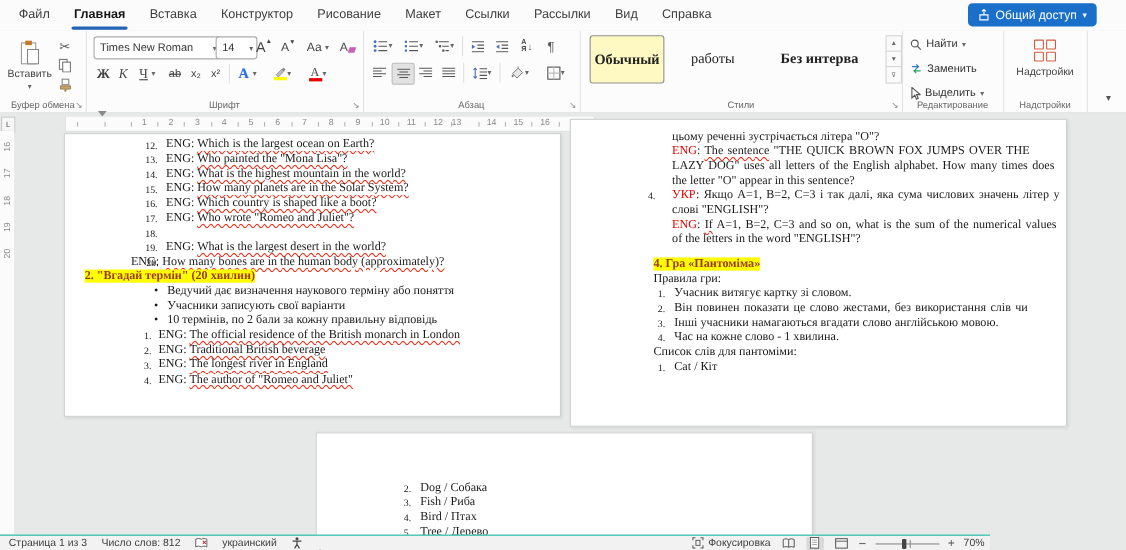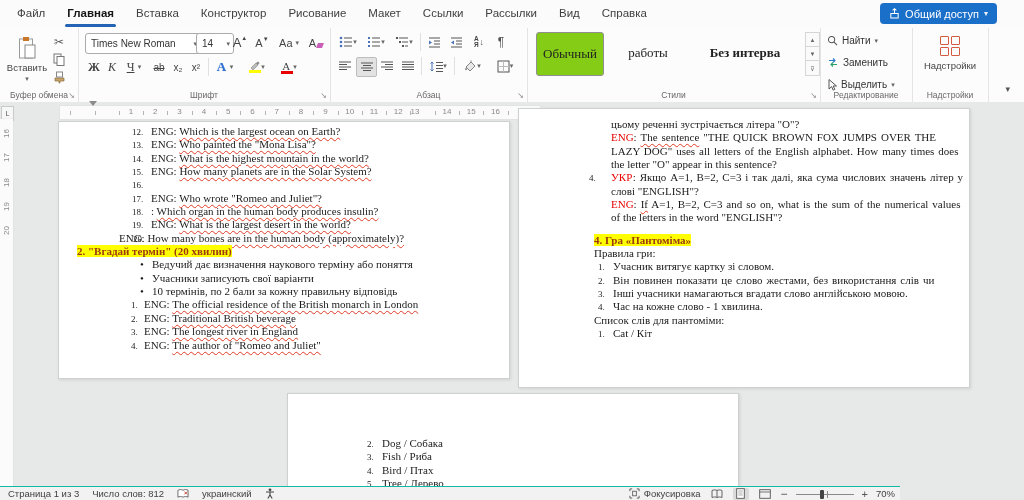--- a/index.html
+++ b/index.html
@@ -38,21 +38,21 @@
   .fx{color:#2f6fd1;font-weight:bold;text-shadow:0 0 1px #9cc0ee;}
   .colorbar{position:absolute;left:2px;bottom:1px;width:12px;height:3px;}
   
   #g-par{left:330px;width:197px;}
   .btn.sel{background:#e2e2e2;border:1px solid #bdbdbd;border-radius:2px;}
   .sortl{font-size:6.5px;line-height:6px;color:#444;font-weight:bold;}
   
   #g-styles{left:527px;width:293px;}
   .style-card{position:absolute;top:4px;height:42px;display:flex;align-items:center;justify-content:center;
               font-family:"Liberation Serif",serif;font-size:13px;color:#222;white-space:nowrap;overflow:hidden;}
-  .style-card.s0{left:9px;width:66px;border:1px solid #8f8f8f;border-radius:3px;background:#84cc16;font-weight:normal;}
+  .style-card.s0{left:9px;width:66px;border:1px solid #8f8f8f;border-radius:3px;background:#fef9c3;font-weight:bold;}
   .style-card.s1{left:84px;width:74px;}
   .style-card.s2{left:166px;width:104px;font-weight:bold;}
   .sgscroll{position:absolute;left:278px;width:13px;height:14px;background:#fafafa;border:1px solid #d6d6d6;
             display:flex;align-items:center;justify-content:center;font-size:6px;color:#666;}
   
   #g-edit{left:820px;width:92px;}
   .editrow{position:absolute;left:7px;height:15px;display:flex;align-items:center;gap:4px;font-size:10px;color:#333;white-space:nowrap;}
   
   #g-addins{left:912px;width:76px;border-right:1px solid #e4e4e4;}
   #addingrid{display:grid;grid-template-columns:9px 9px;grid-template-rows:9px 9px;gap:2px;}
@@ -440,23 +440,23 @@
         <span class="vnum" style="top: 82.9px;">19</span>
         <span class="vnum" style="top: 107.2px;">20</span>
       </div>
 
     <div class="page" id="page1">
       <div class="content">
           <div class="line li2"><span class="m">12.</span><span class="tx"><span class="">ENG: </span><span class="u">Which is the largest ocean on Earth?</span></span></div>
           <div class="line li2"><span class="m">13.</span><span class="tx"><span class="">ENG: </span><span class="u">Who painted the "Mona Lisa"?</span></span></div>
           <div class="line li2"><span class="m">14.</span><span class="tx"><span class="">ENG: </span><span class="u">What is the highest mountain in the world?</span></span></div>
           <div class="line li2"><span class="m">15.</span><span class="tx"><span class="">ENG: </span><span class="u">How many planets are in the Solar System?</span></span></div>
-          <div class="line li2"><span class="m">16.</span></div>
+          <div class="line li2"><span class="m">16.</span><span class="tx"><span class="">ENG: </span><span class="u">Which country is shaped like a boot?</span></span></div>
           <div class="line li2"><span class="m">17.</span><span class="tx"><span class="">ENG: </span><span class="u">Who wrote "Romeo and Juliet"?</span></span></div>
-          <div class="line li2"><span class="m">18.</span><span class="tx"><span class="">: </span><span class="u">Which organ in the human body produces insulin?</span></span></div>
+          <div class="line li2"><span class="m">18.</span></div>
           <div class="line li2"><span class="m">19.</span><span class="tx"><span class="">ENG: </span><span class="u">What is the largest desert in the world?</span></span></div>
           <div class="line li1"><span class="m">20.</span><span class="tx"><span class="">ENG: </span><span class="u">How many bones are in the human body (approximately)?</span></span></div>
           <div class="line h"><span class="tx"><span class="hl">2. "Вгадай термін" (20 хвилин)</span></span></div>
           <div class="line bul"><span class="m">•</span><span class="tx"><span class="">Ведучий дає визначення наукового терміну або поняття</span></span></div>
           <div class="line bul"><span class="m">•</span><span class="tx"><span class="">Учасники записують свої варіанти</span></span></div>
           <div class="line bul"><span class="m">•</span><span class="tx"><span class="">10 термінів, по 2 бали за кожну правильну відповідь</span></span></div>
           <div class="line li3"><span class="m">1.</span><span class="tx"><span class="">ENG: </span><span class="u">The official residence of the British monarch in London</span></span></div>
           <div class="line li3"><span class="m">2.</span><span class="tx"><span class="">ENG: </span><span class="u">Traditional British beverage</span></span></div>
           <div class="line li3"><span class="m">3.</span><span class="tx"><span class="">ENG: </span><span class="u">The longest river in England</span></span></div>
           <div class="line li3"><span class="m">4.</span><span class="tx"><span class="">ENG: </span><span class="u">The author of "Romeo and Juliet"</span></span></div>

